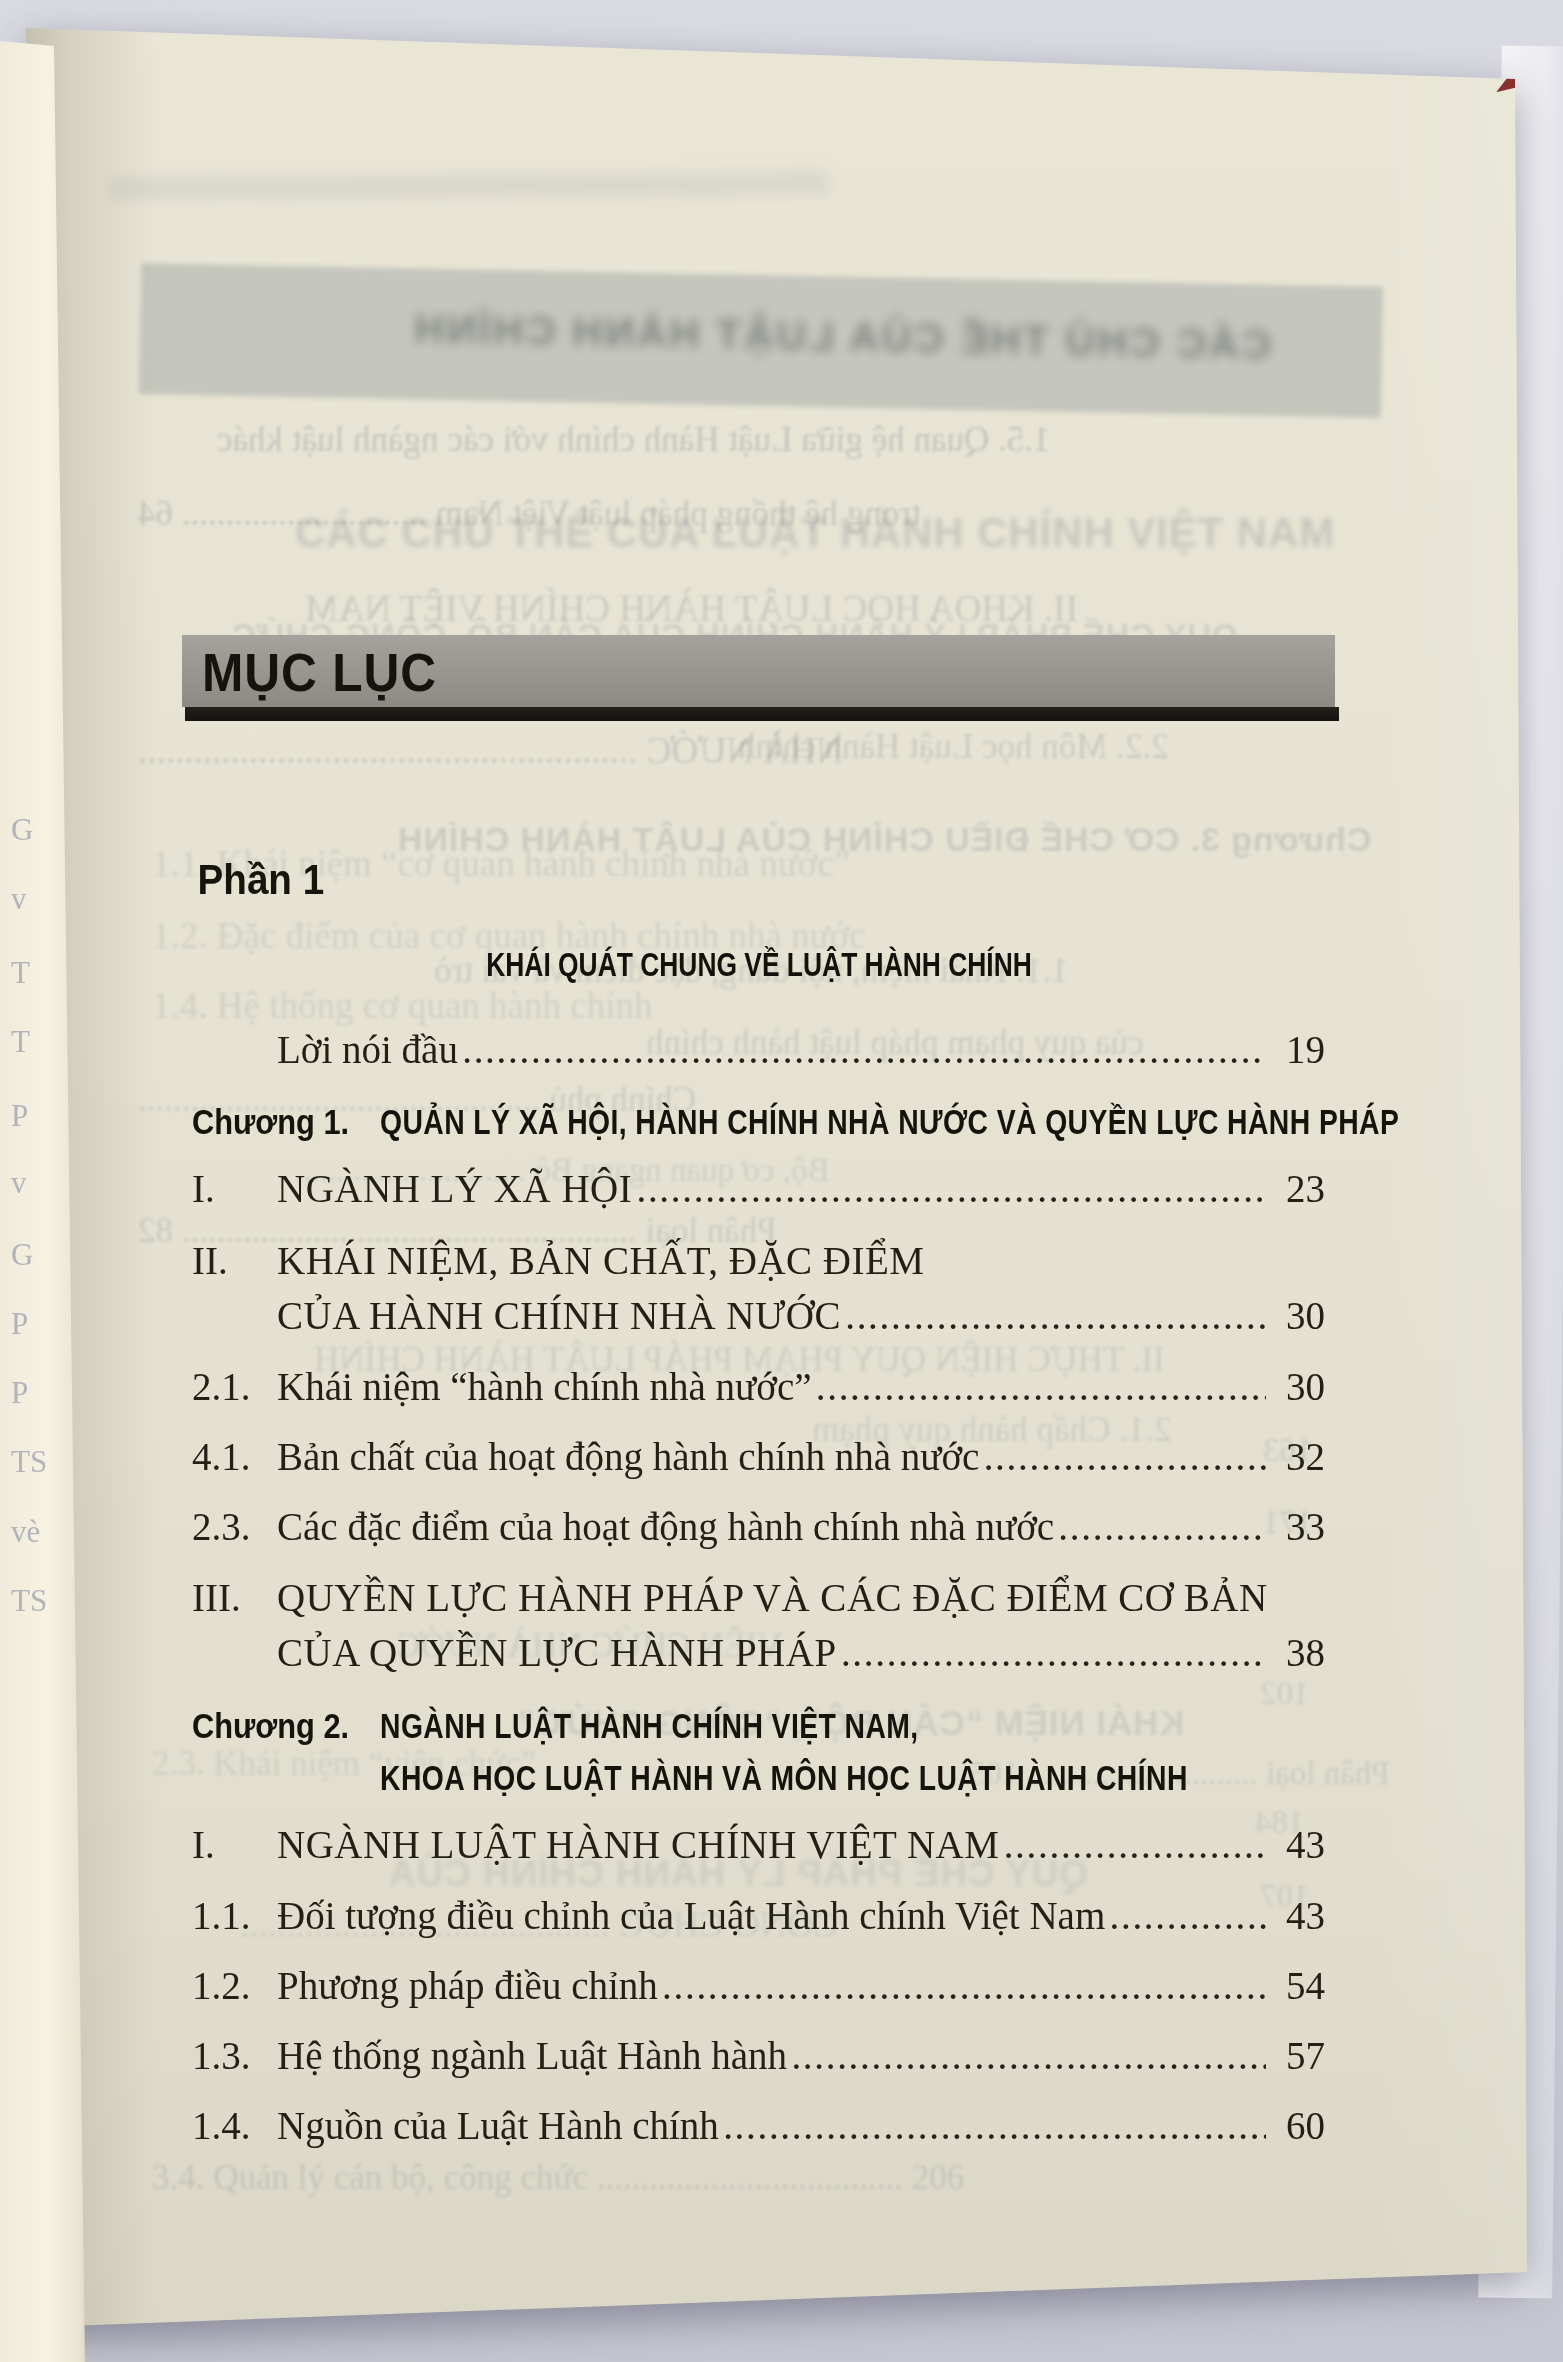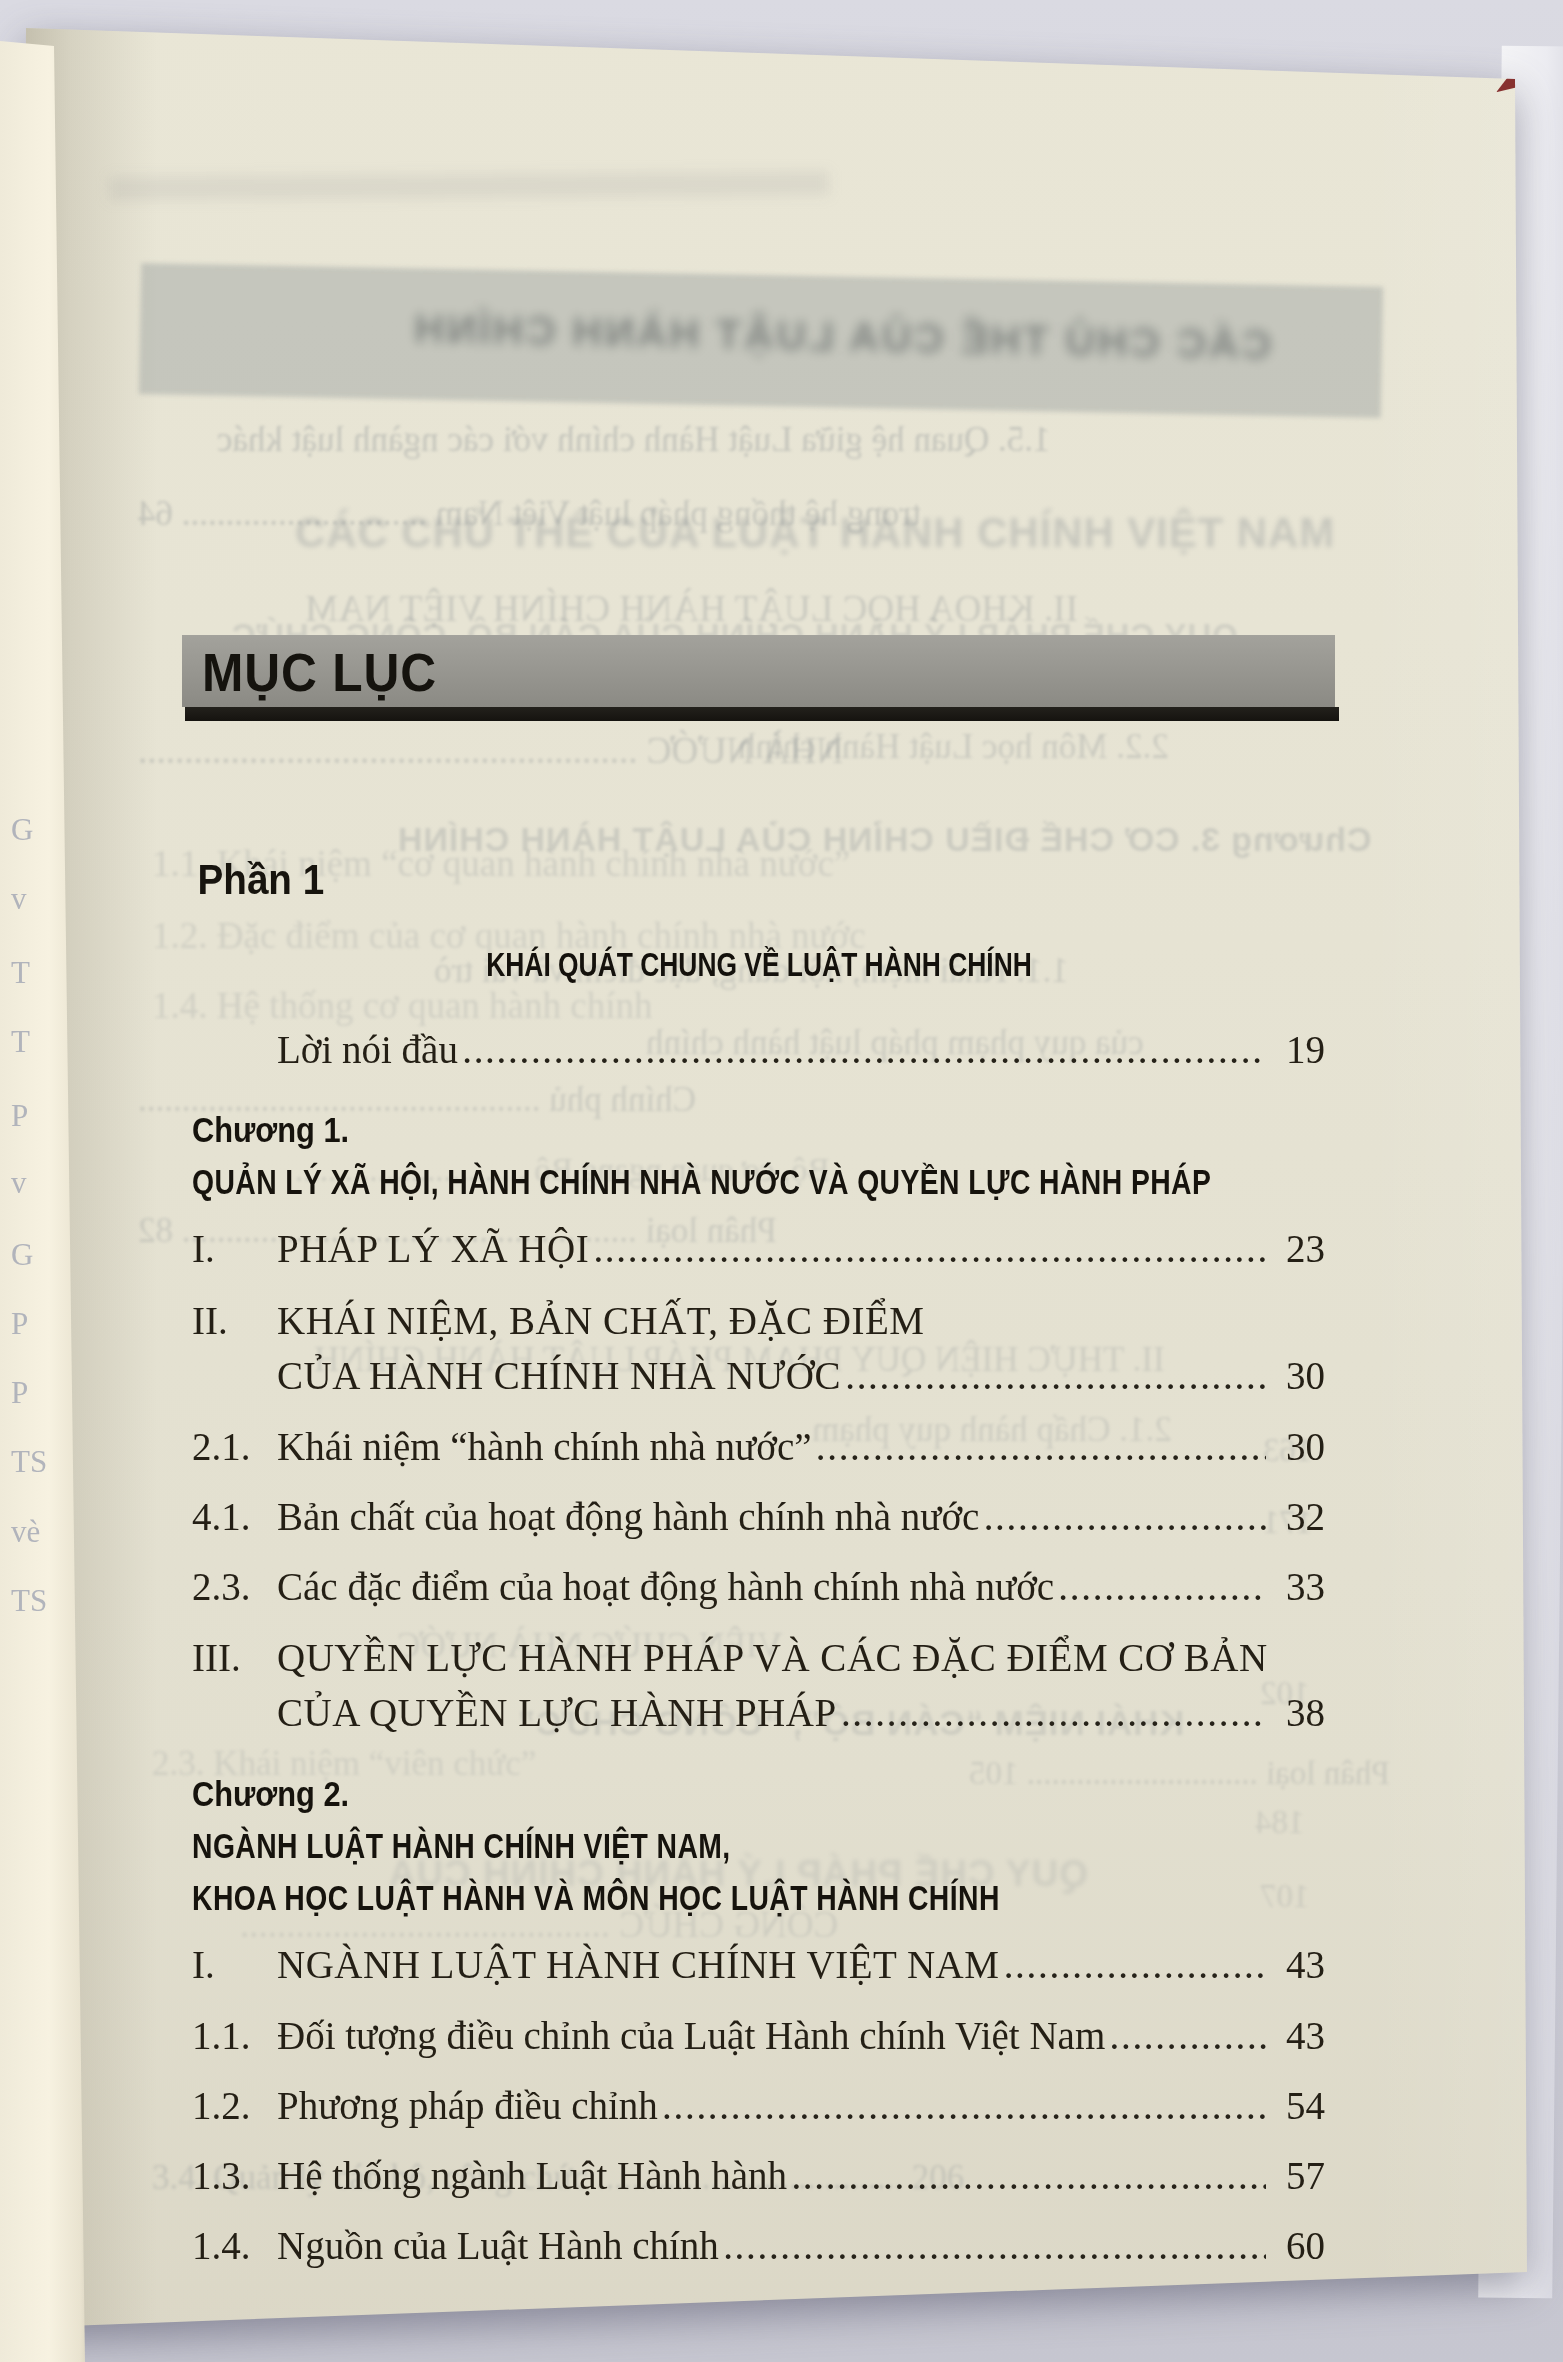--- a/index.html
+++ b/index.html
@@ -92,23 +92,23 @@
   .toc{margin-top:26px;}
   .row{display:flex;margin-bottom:13px;font-size:39px;line-height:53px;}
   .row .lbl{flex:none;width:85px;}
   .row .body{flex:1;min-width:0;}
   .line{display:flex;align-items:baseline;}
   .txt{white-space:nowrap;}
   .dots{flex:1;overflow:hidden;white-space:nowrap;margin:0 7.4px 0 5.5px;
     font-weight:700;font-size:29px;letter-spacing:4.2px;color:#262219;}
   .dots::after{content:"....................................................................................................................................";}
   .pg{flex:none;min-width:52px;text-align:right;}
-  .row.chapter{margin-top:24px;margin-bottom:13px;
+  .row.chapter{margin-top:16px;margin-bottom:13px;
     font-family:"Liberation Sans",sans-serif;font-weight:700;color:#16130d;
-    font-size:35px;line-height:52px;flex-direction:column;}
+    font-size:35px;line-height:52px;}
   .row.chapter .lbl{width:188px;}
   .row.chapter .lbl .lt{display:inline-block;transform:scaleX(.88);transform-origin:left center;white-space:nowrap;}
   .row.chapter .txt{display:inline-block;transform:scaleX(.81);transform-origin:left center;letter-spacing:0.5px;}
   .row.caps{line-height:55px;}
   .row.caps .txt{letter-spacing:0.5px;}
 </style>
 </head>
 <body>
 
 <div class="edge-stack"></div>
@@ -186,21 +186,21 @@
             <div class="body">
               <div class="line">
                 <span class="txt">QUẢN LÝ XÃ HỘI, HÀNH CHÍNH NHÀ NƯỚC VÀ QUYỀN LỰC HÀNH PHÁP</span>
               </div>
             </div>
           </div>
           <div class="row caps">
             <span class="lbl"><span class="lt">I.</span></span>
             <div class="body">
               <div class="line">
-                <span class="txt">PHÁP LÝ XÃ HỘI</span>
+                <span class="txt">NGÀNH LÝ XÃ HỘI</span>
                 <span class="dots"></span>
                 <span class="pg">23</span>
               </div>
             </div>
           </div>
           <div class="row caps">
             <span class="lbl"><span class="lt">II.</span></span>
             <div class="body">
               <div class="line">
                 <span class="txt">KHÁI NIỆM, BẢN CHẤT, ĐẶC ĐIỂM</span>

